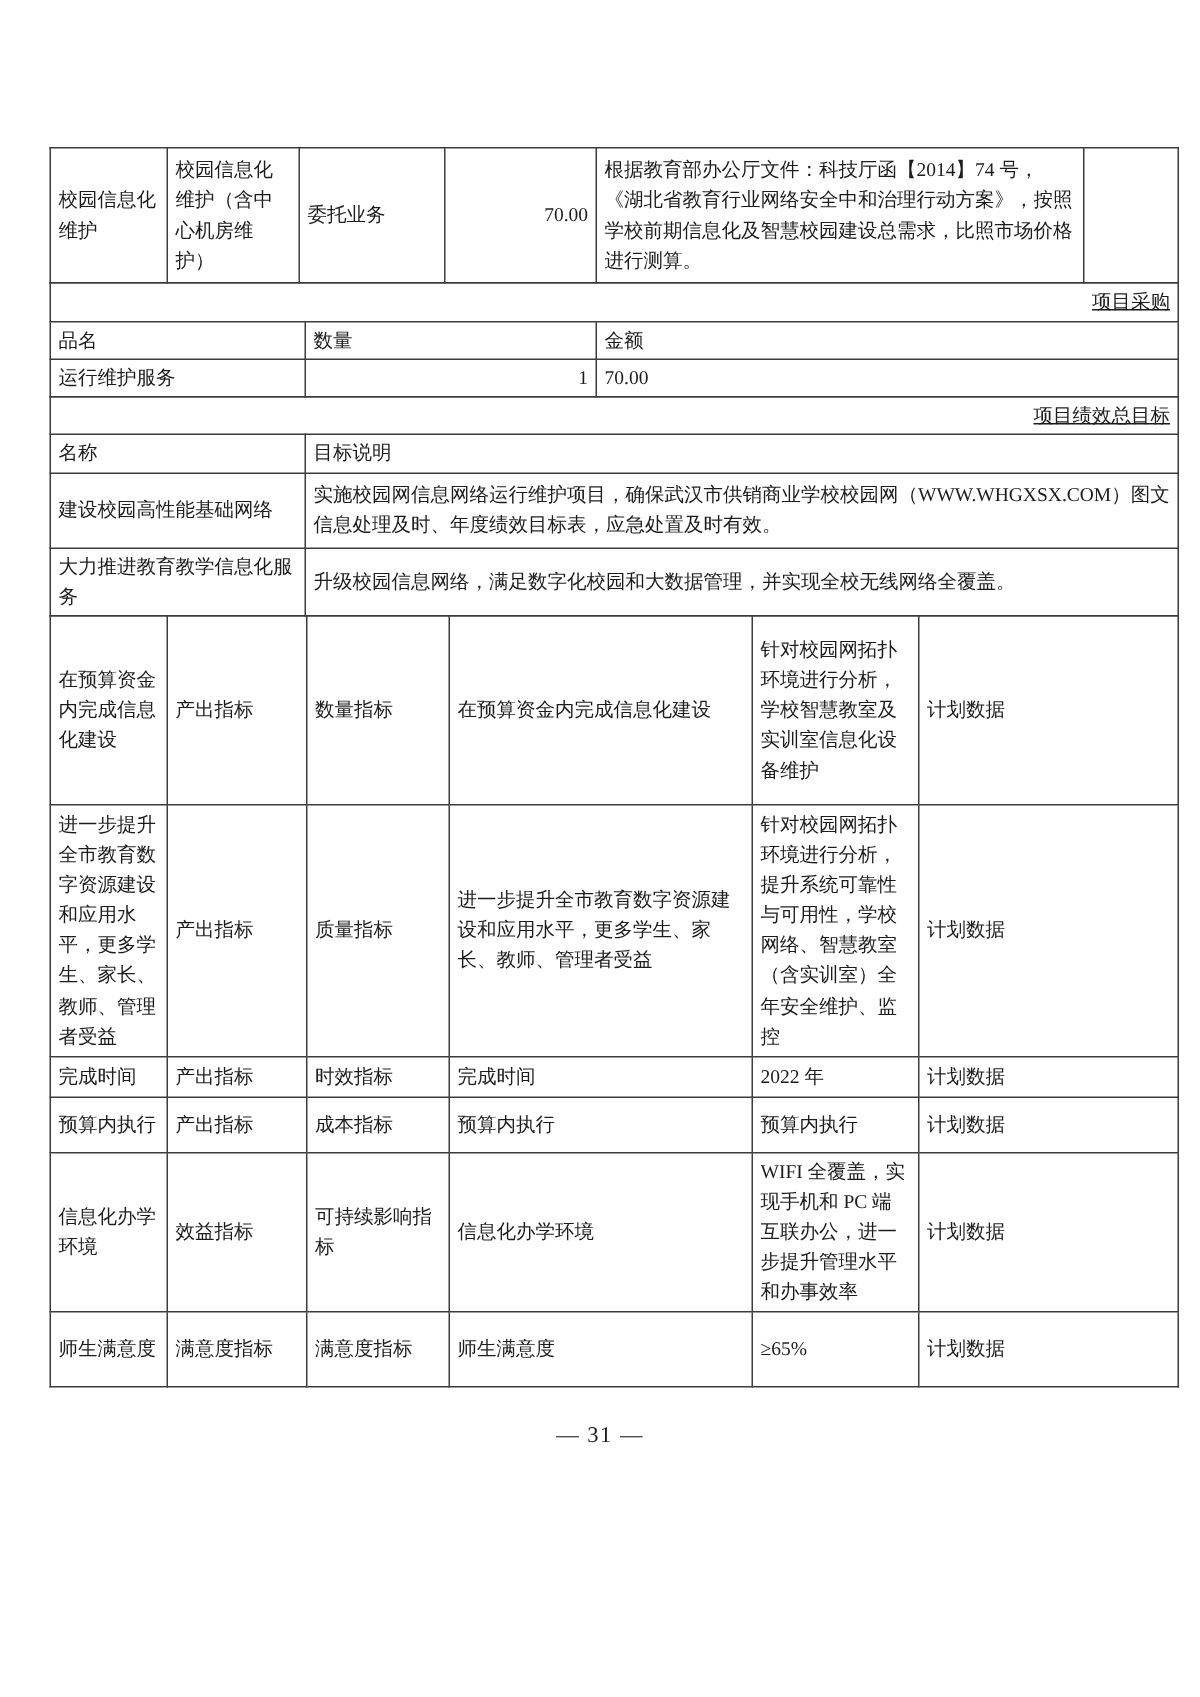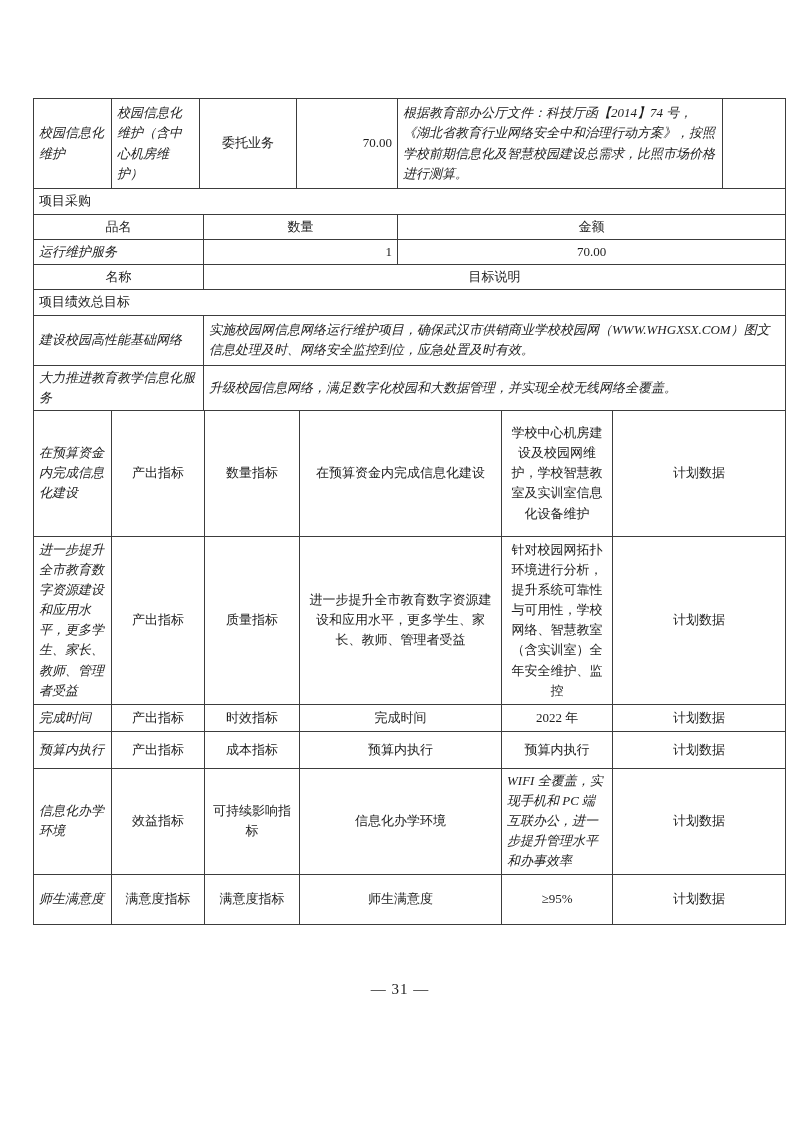--- a/index.html
+++ b/index.html
@@ -28,29 +28,29 @@
   }
   table.doc-table td {
     border: 1px solid #3c3c3c;
     font-size: 13px;
     line-height: 1.55;
     padding: 2px 5px;
     vertical-align: middle;
     overflow: hidden;
     word-break: break-all;
   }
-  .tac { text-align: center; }
-  .tal { text-align: left; font-style: italic; }
+  .tac { }
+  .tal { text-align: left; }
   .tar { text-align: right; }
-  .section-cell { text-align: left; }
+  .section-cell { text-align: right; text-decoration: underline; }
   .pad-r-lg { padding-right: 28px; }
   .page-number {
     text-align: center;
     font-size: 15px;
-    margin-top: 56px;
+    margin-top: 24px;
     letter-spacing: 1px;
   }
 </style>
 </head>
 <body>
 
 <div class="doc">
 
   <table class="doc-table">
     <colgroup>
@@ -96,29 +96,29 @@
   </tbody>
     </table>
 
   <table class="doc-table">
     <colgroup>
       <col style="width:170px">
         <col style="width:582px">
     </colgroup>
     <tbody>
         <tr style="height:25px">
+      <td colspan="2" class="section-cell">项目绩效总目标</td>
+    </tr>
+    <tr style="height:25px">
       <td class="tac">名称</td>
       <td class="tac">目标说明</td>
     </tr>
-    <tr style="height:25px">
-      <td colspan="2" class="section-cell">项目绩效总目标</td>
-    </tr>
     <tr style="height:50px">
       <td class="tal">建设校园高性能基础网络</td>
-      <td class="tal">实施校园网信息网络运行维护项目，确保武汉市供销商业学校校园网（WWW.WHGXSX.COM）图文信息处理及时、网络安全监控到位，应急处置及时有效。</td>
+      <td class="tal">实施校园网信息网络运行维护项目，确保武汉市供销商业学校校园网（WWW.WHGXSX.COM）图文信息处理及时、年度绩效目标表，应急处置及时有效。</td>
     </tr>
     <tr style="height:38px">
       <td class="tal">大力推进教育教学信息化服务</td>
       <td class="tal">升级校园信息网络，满足数字化校园和大数据管理，并实现全校无线网络全覆盖。</td>
     </tr>
   </tbody>
     </table>
 
   <table class="doc-table">
     <colgroup>
@@ -128,21 +128,21 @@
       <col style="width:202px">
         <col style="width:111px">
         <col style="width:173px">
     </colgroup>
     <tbody>
     <tr style="height:126px">
       <td class="tal">在预算资金内完成信息化建设</td>
       <td class="tac">产出指标</td>
       <td class="tac">数量指标</td>
       <td class="tac">在预算资金内完成信息化建设</td>
-      <td class="tac">学校中心机房建设及校园网维护，学校智慧教室及实训室信息化设备维护</td>
+      <td class="tac">针对校园网拓扑环境进行分析，学校智慧教室及实训室信息化设备维护</td>
       <td class="tac">计划数据</td>
     </tr>
     <tr style="height:168px">
       <td class="tal">进一步提升全市教育数字资源建设和应用水平，更多学生、家长、教师、管理者受益</td>
       <td class="tac">产出指标</td>
       <td class="tac">质量指标</td>
       <td class="tac">进一步提升全市教育数字资源建设和应用水平，更多学生、家长、教师、管理者受益</td>
       <td class="tac">针对校园网拓扑环境进行分析，提升系统可靠性与可用性，学校网络、智慧教室（含实训室）全年安全维护、监控</td>
       <td class="tac">计划数据</td>
     </tr>
@@ -168,21 +168,21 @@
       <td class="tac">可持续影响指标</td>
       <td class="tac">信息化办学环境</td>
       <td class="tal">WIFI 全覆盖，实现手机和 PC 端互联办公，进一步提升管理水平和办事效率</td>
       <td class="tac">计划数据</td>
     </tr>
     <tr style="height:50px">
       <td class="tal">师生满意度</td>
       <td class="tac">满意度指标</td>
       <td class="tac">满意度指标</td>
       <td class="tac">师生满意度</td>
-      <td class="tac">≥95%</td>
+      <td class="tac">≥65%</td>
       <td class="tac">计划数据</td>
     </tr>
   </tbody>
     </table>
 
   <div class="page-number">— 31 —</div>
 
 </div>
 
 </body></html>

